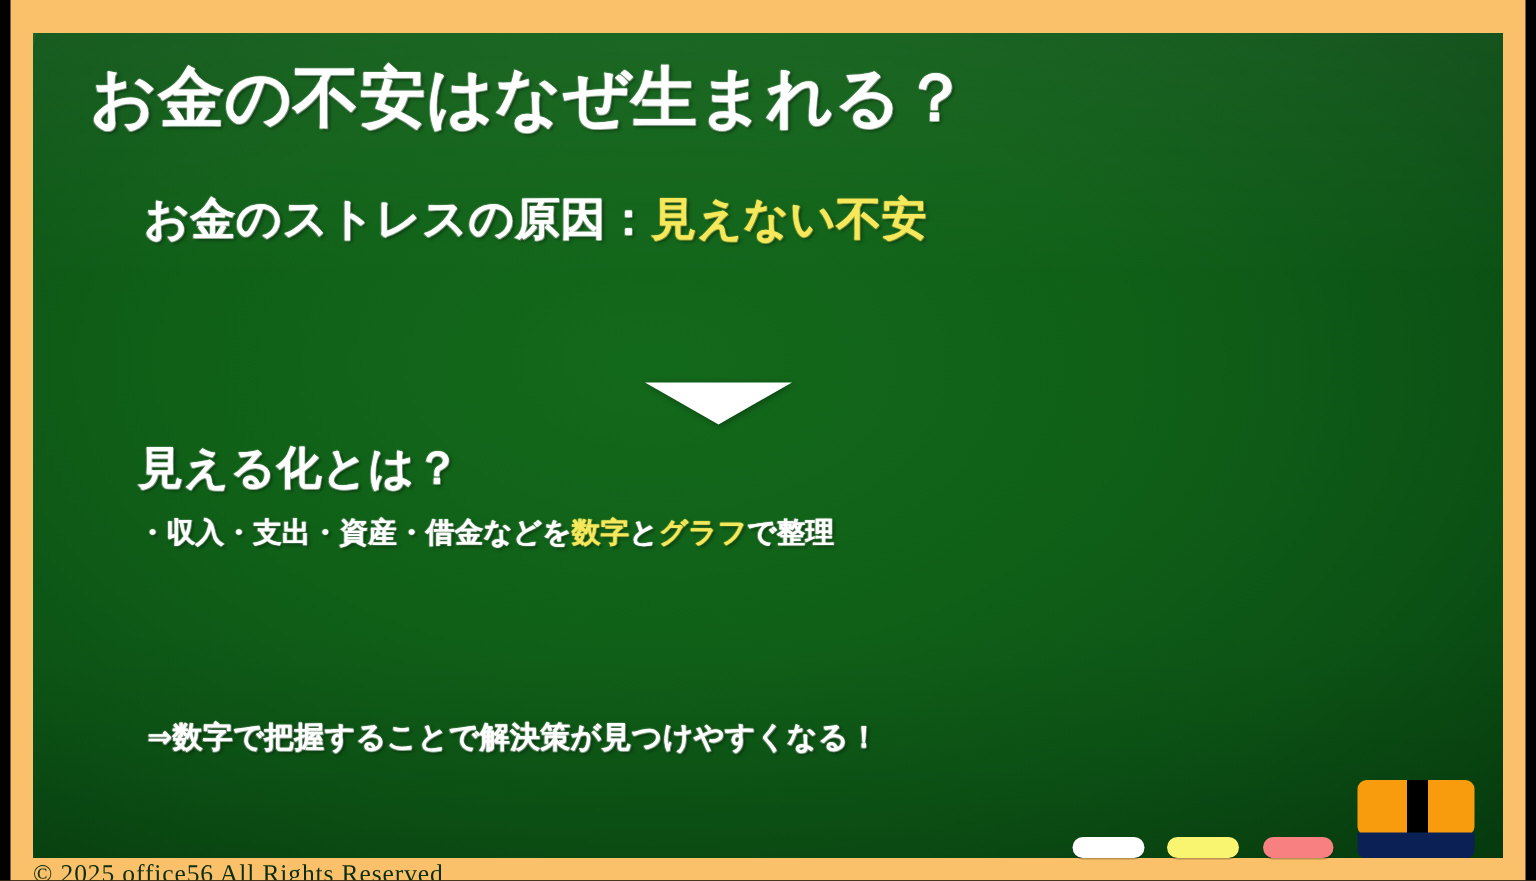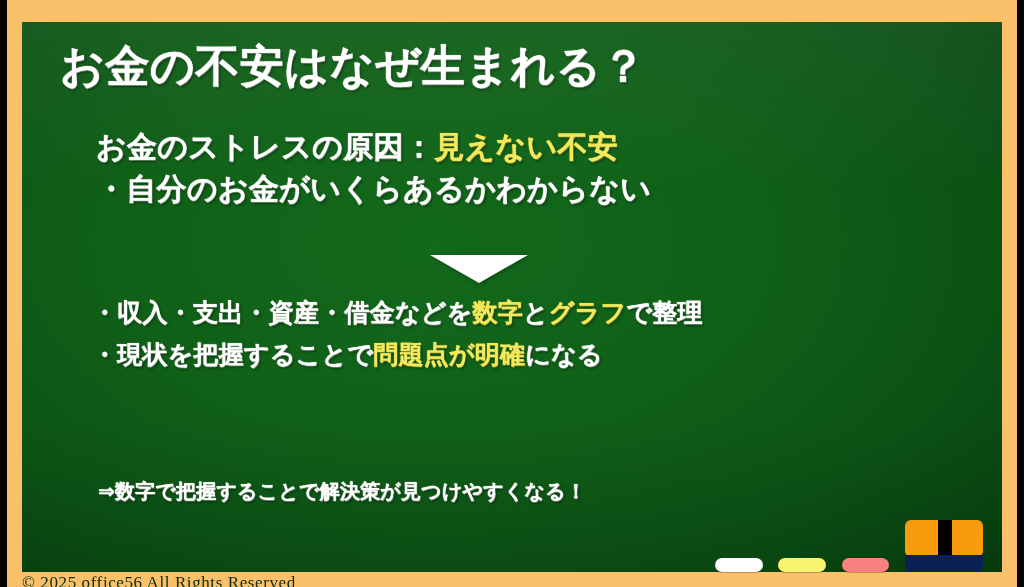--- a/index.html
+++ b/index.html
@@ -95,21 +95,21 @@
     top: 42px;
     font-size: 44px;
     line-height: 1.1;
   }
 
   .block-a { position: absolute; left: 96px; top: 126px; }
   .block-b { position: absolute; left: 92px; top: 292px; }
   .conclusion { position: absolute; left: 98px; top: 470px; }
 
   .line { font-size: 30px; line-height: 42px; }
-  .line.sm { font-size: 25px; }
+  .line.sm { font-size: 19px; }
   .line.concl { font-size: 20px; }
 
   
   .arrow {
     position: absolute;
     left: 430px;
     top: 255px;
     width: 0; height: 0;
     border-left: 49px solid transparent;
     border-right: 49px solid transparent;
@@ -165,30 +165,29 @@
 
   <div class="board">
   </div>
 
   <div class="content">
 
     <div class="chalk title">お金の不安はなぜ生まれる？</div>
 
     <div class="block-a">
       <div class="chalk line"><span>お金のストレスの原因：</span><span class="hl">見えない不安</span></div>
-      <div class="chalk line">・自分のお金がいくらあるかわからない</div>
     </div>
 
     <div class="arrow"></div>
 
     <div class="block-b">
+      <div class="chalk line">見える化とは？</div>
 
       <div class="chalk line sm"><span>・収入・支出・資産・借金などを</span><span class="hl">数字</span><span>と</span><span class="hl">グラフ</span><span>で整理</span></div>
 
-      <div class="chalk line sm"><span>・現状を把握することで</span><span class="hl">問題点が明確</span><span>になる</span></div>
 
     </div>
 
     <div class="chalk line concl conclusion">⇒数字で把握することで解決策が見つけやすくなる！</div>
 
     <div class="copyright">© 2025 office56 All Rights Reserved</div>
 
     <div class="chalk-stick chalk-white"></div>
     <div class="chalk-stick chalk-yellow"></div>
     <div class="chalk-stick chalk-pink"></div>

